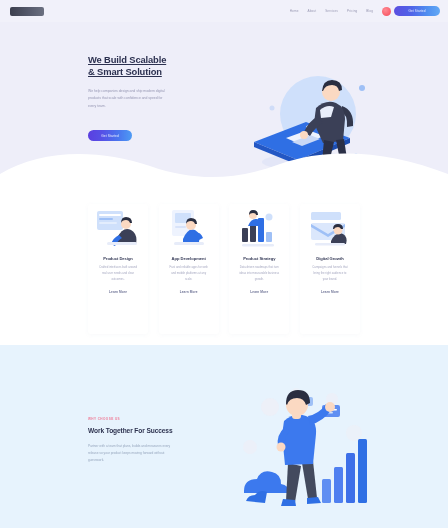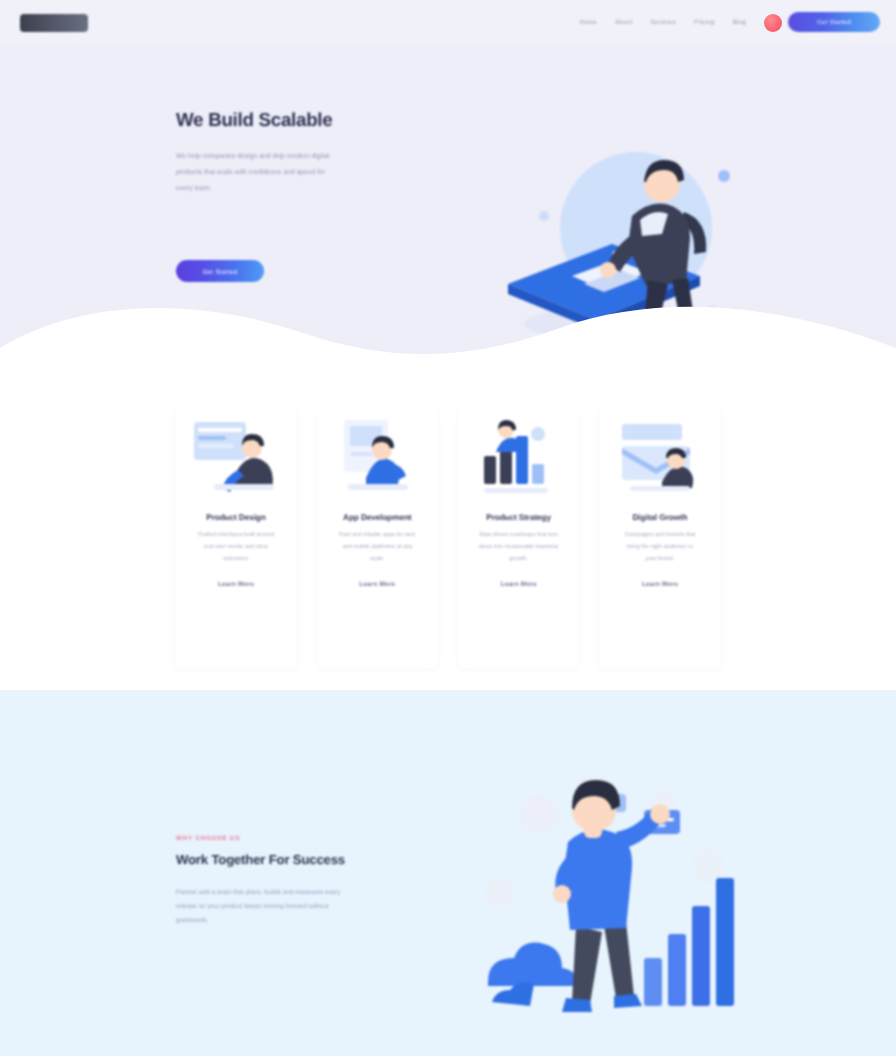--- a/index.html
+++ b/index.html
@@ -71,20 +71,21 @@
     width:448px; height:178px;
   }
   .hero-copy {
     position:absolute; left:88px; top:32px; width:140px;
   }
   .hero-title {
     font-size:9.4px; line-height:12.4px;
     font-weight:700; color:#2c3150;
     letter-spacing:-0.14px;
     filter:blur(0.42px);
+    text-decoration:underline;
   }
   .hero-sub {
     margin-top:10px;
     display:flex; flex-direction:column; gap:3.4px;
   }
   .hero-sub-line {
     font-size:3.4px; line-height:4.2px;
     color:#9596b2;
     filter:blur(0.45px);
   }
@@ -234,20 +235,21 @@
       <span>Get Started</span>
     </div>
   </div>
 
   <div class="hero">
     <div class="hero-inner">
 
       <div class="hero-copy">
         <div class="hero-title">
           <div>We Build Scalable</div>
+          <div>&amp; Smart Solution</div>
         </div>
         <div class="hero-sub">
           <div class="hero-sub-line l1">We help companies design and ship modern digital</div>
           <div class="hero-sub-line l2">products that scale with confidence and speed for</div>
           <div class="hero-sub-line l3">every team.</div>
         </div>
       </div>
 
       <div class="hero-btn">
         <span>Get Started</span>

